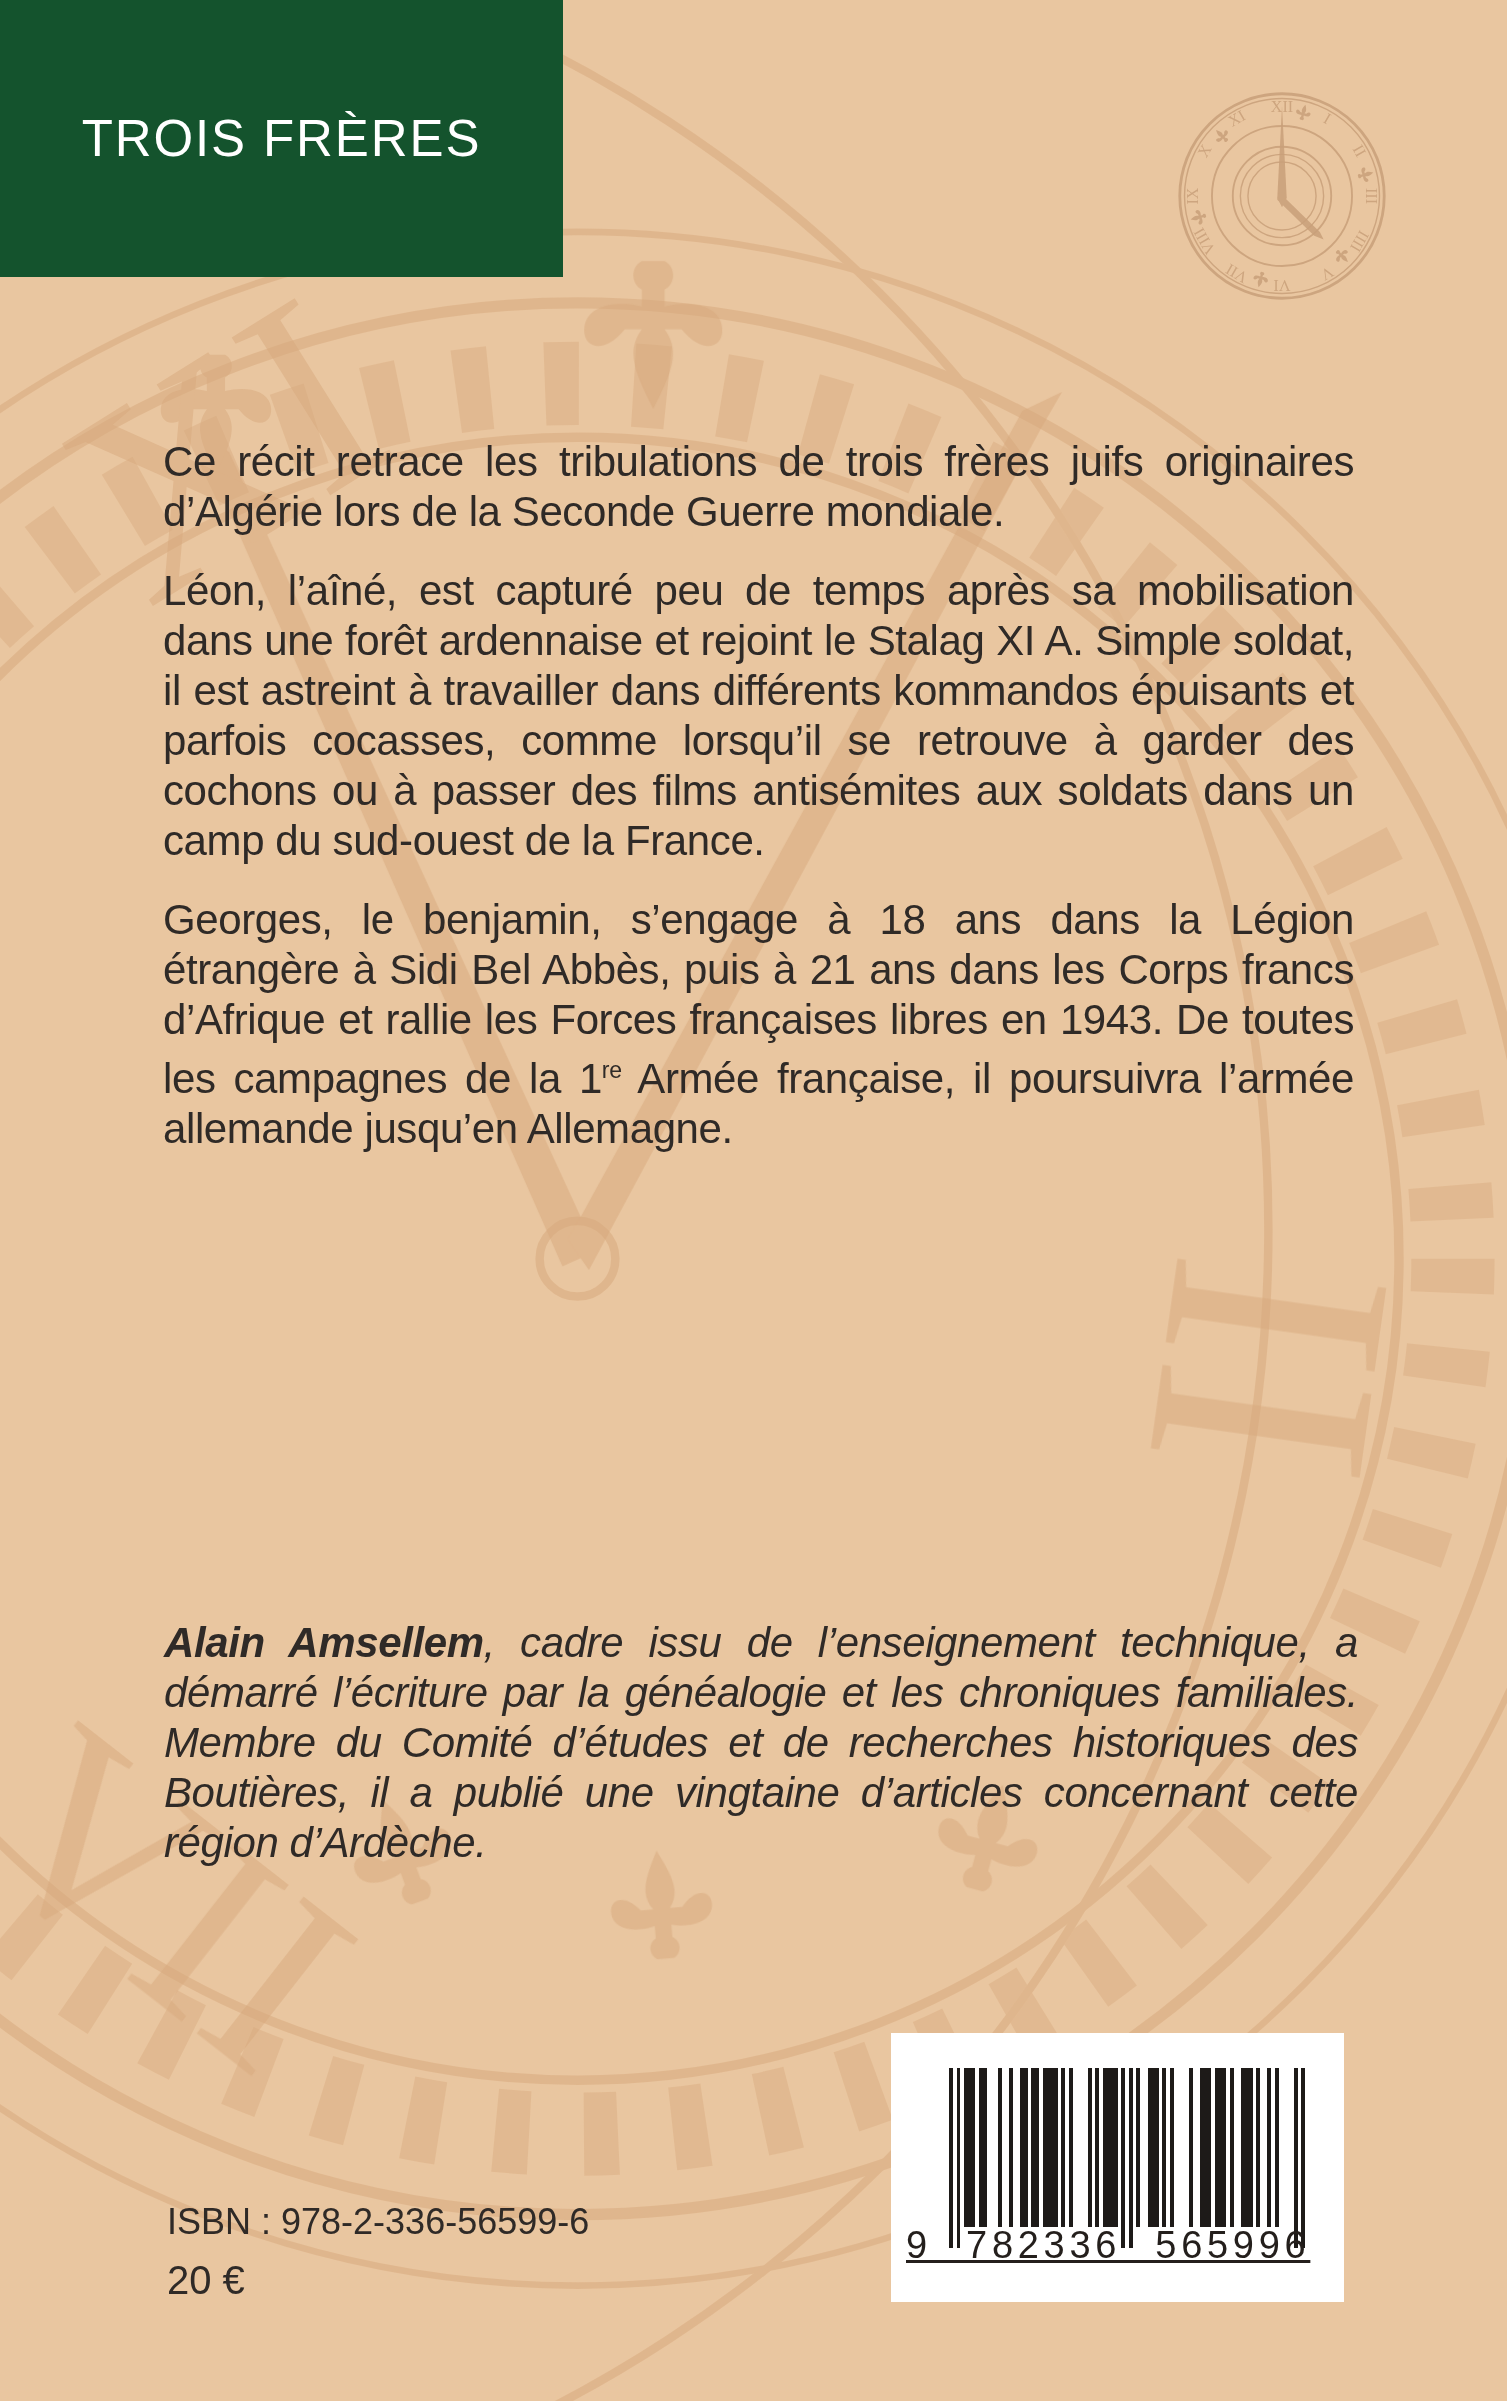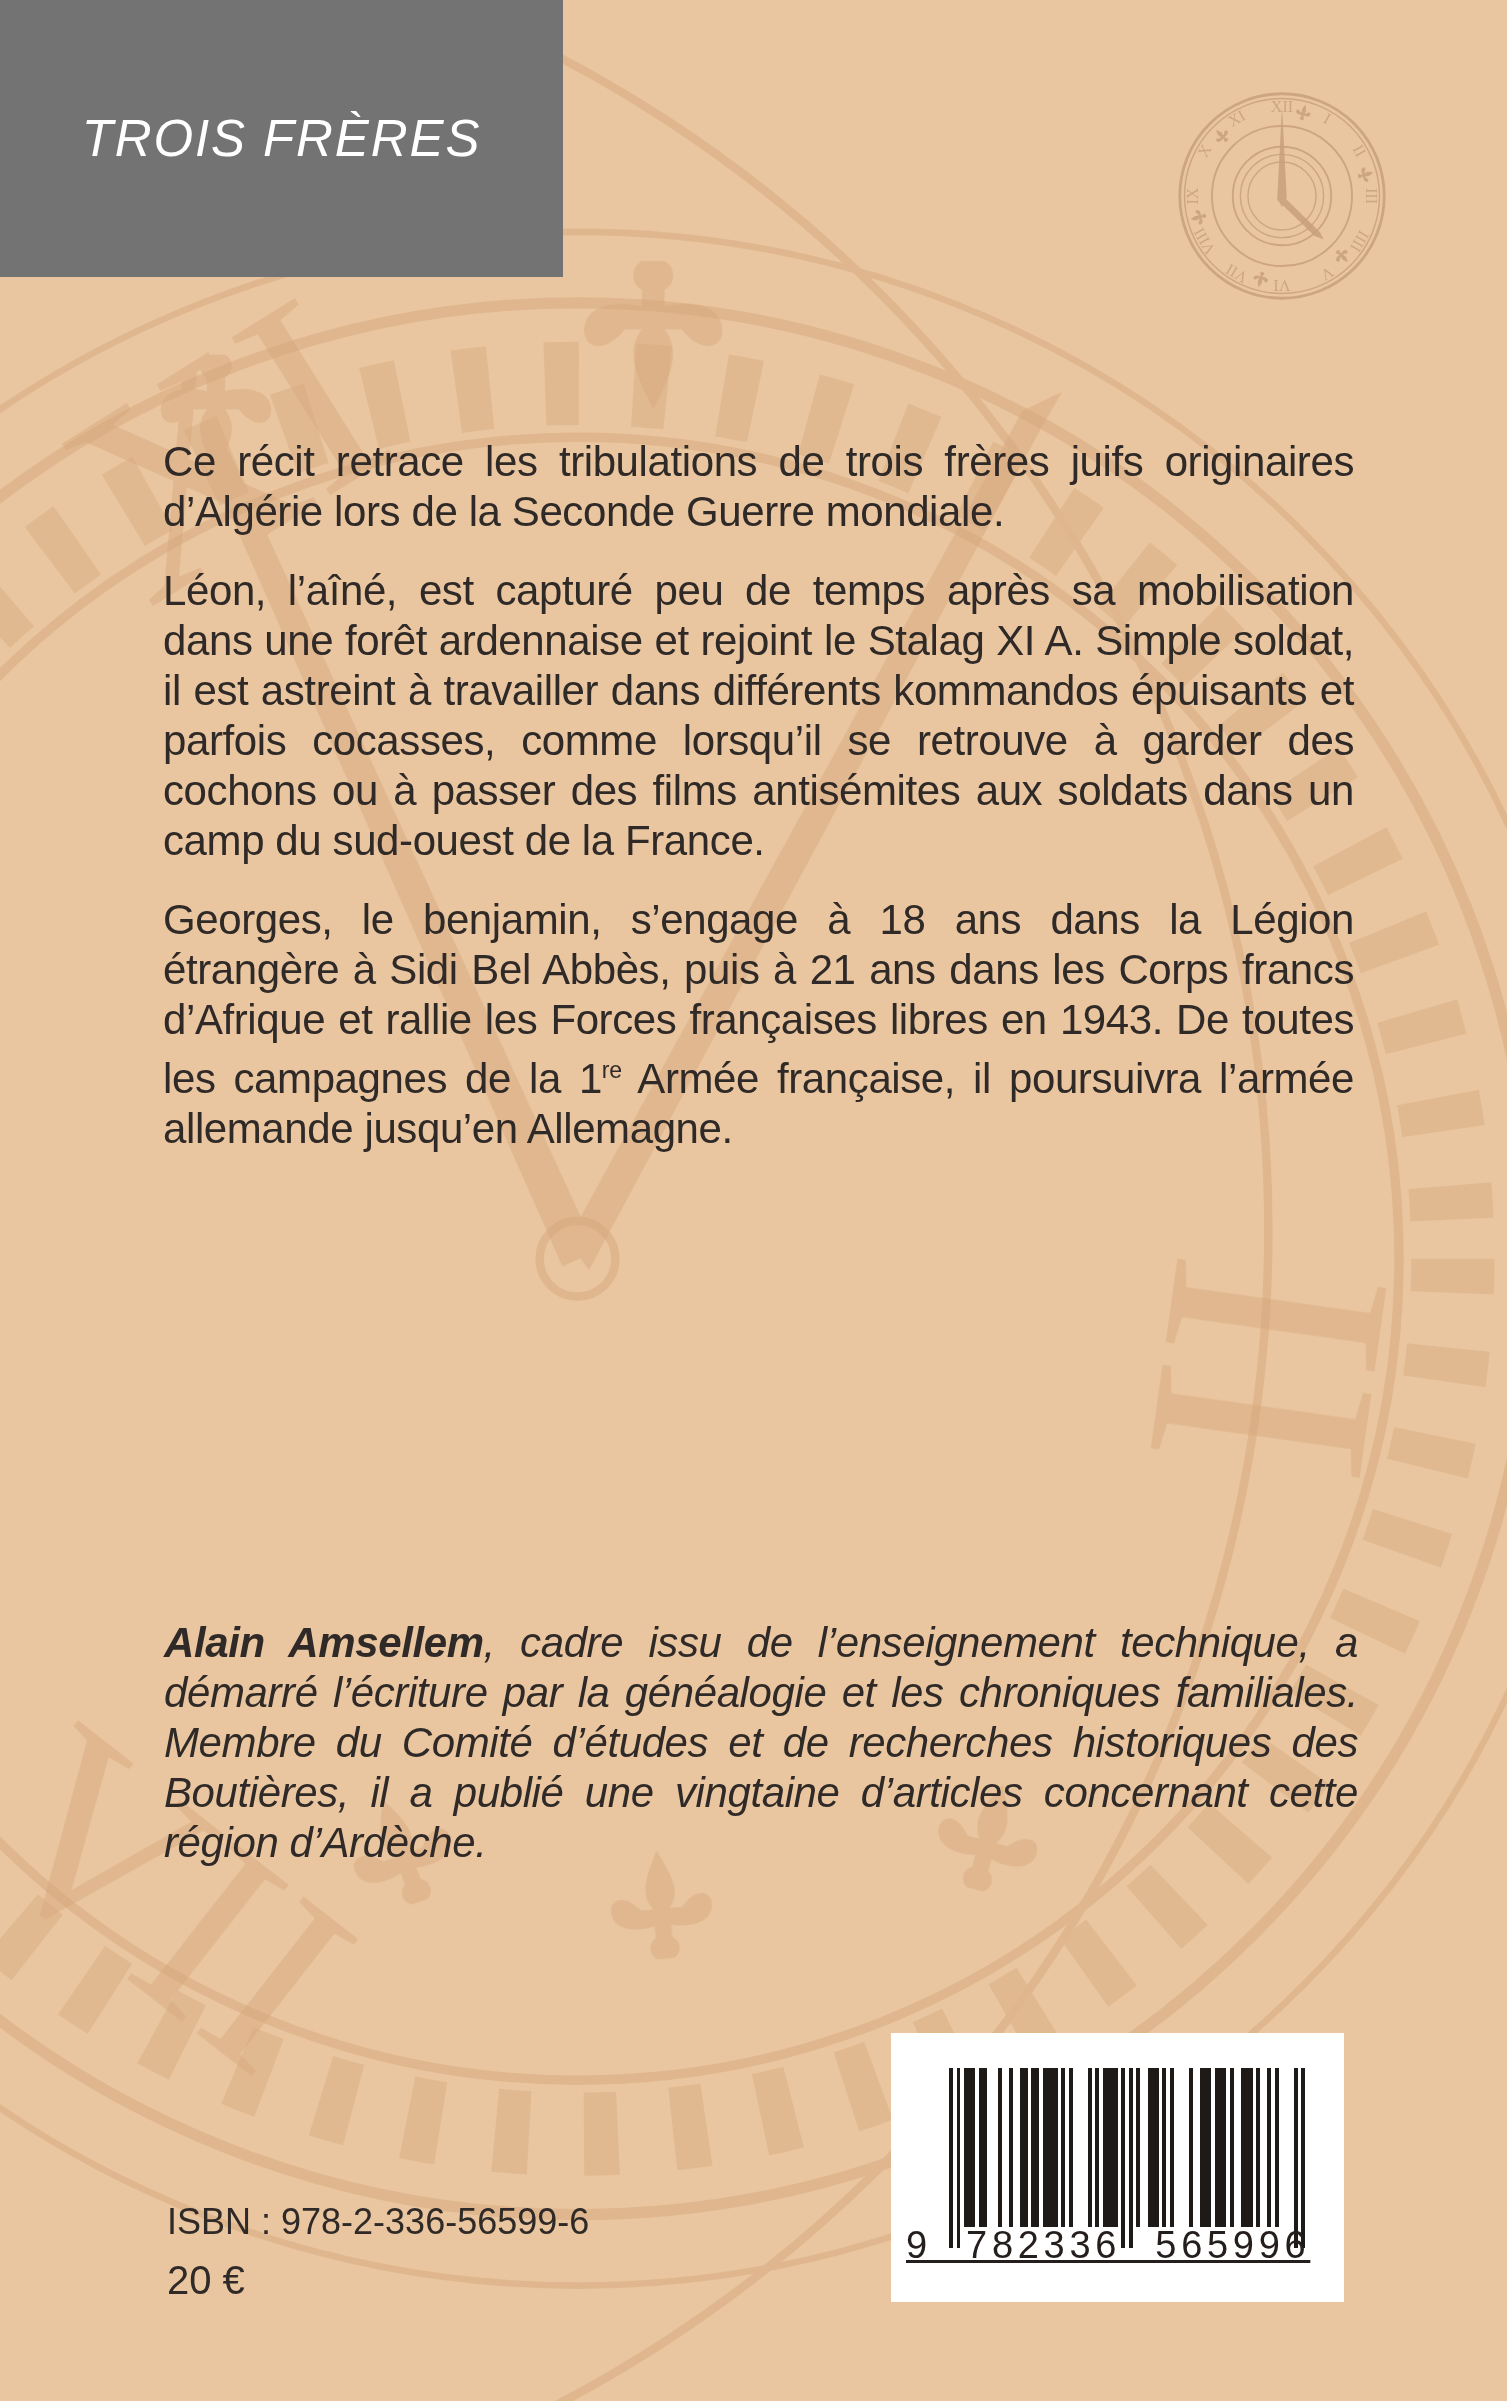--- a/index.html
+++ b/index.html
@@ -8,22 +8,22 @@
     width:1508px;height:2402px;
     background:#e9c6a0;
     overflow:hidden;
     font-family:"Liberation Sans", sans-serif;
   }
   
   .watermark{position:absolute;left:0;top:0;width:1508px;height:2402px;pointer-events:none;}
   
   .series-band{
     position:absolute;left:0;top:0;width:563px;height:277px;
-    background:#737373;
-    display:flex;align-items:center;justify-content:center;font-style:italic;
+    background:#14532d;
+    display:flex;align-items:center;justify-content:center;
   }
   .series-band .series-title{
     color:#ffffff;font-size:51px;letter-spacing:1.9px;font-weight:400;
     white-space:nowrap;
   }
   
   .collection{position:absolute;left:620px;top:95px;color:#bb916d;line-height:1;}
   .collection .l1{font-size:98px;letter-spacing:2.8px;}
   .collection .l2{font-size:61px;letter-spacing:1.9px;margin-top:19px;margin-left:11.4px;}
   .collection .sup{font-size:0.52em;vertical-align:super;}

